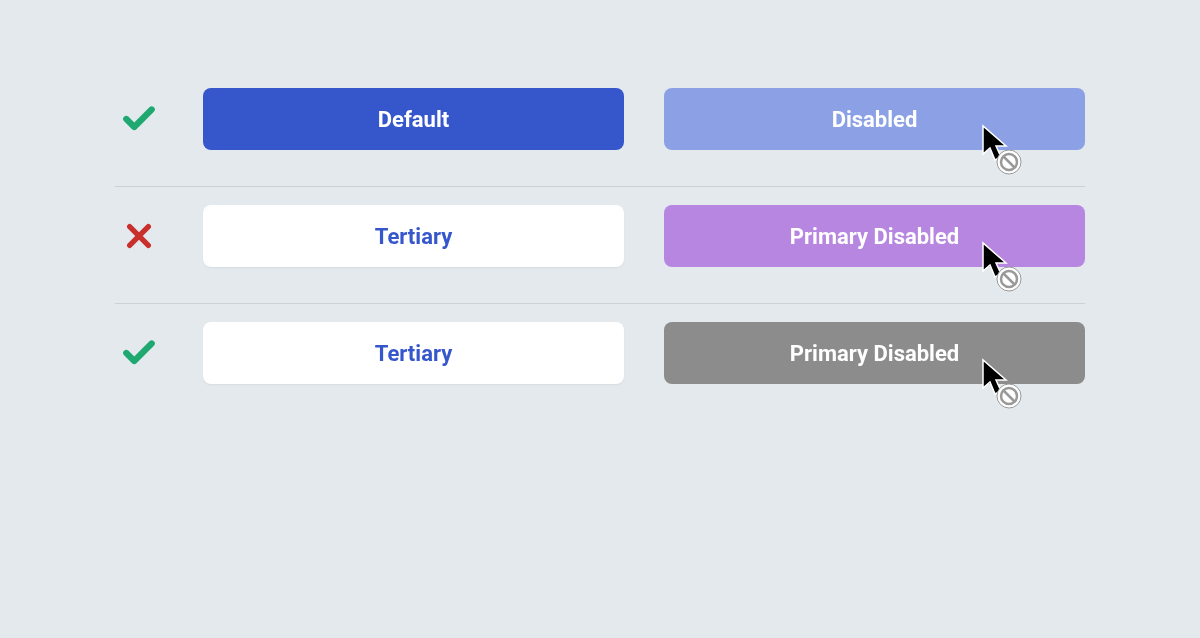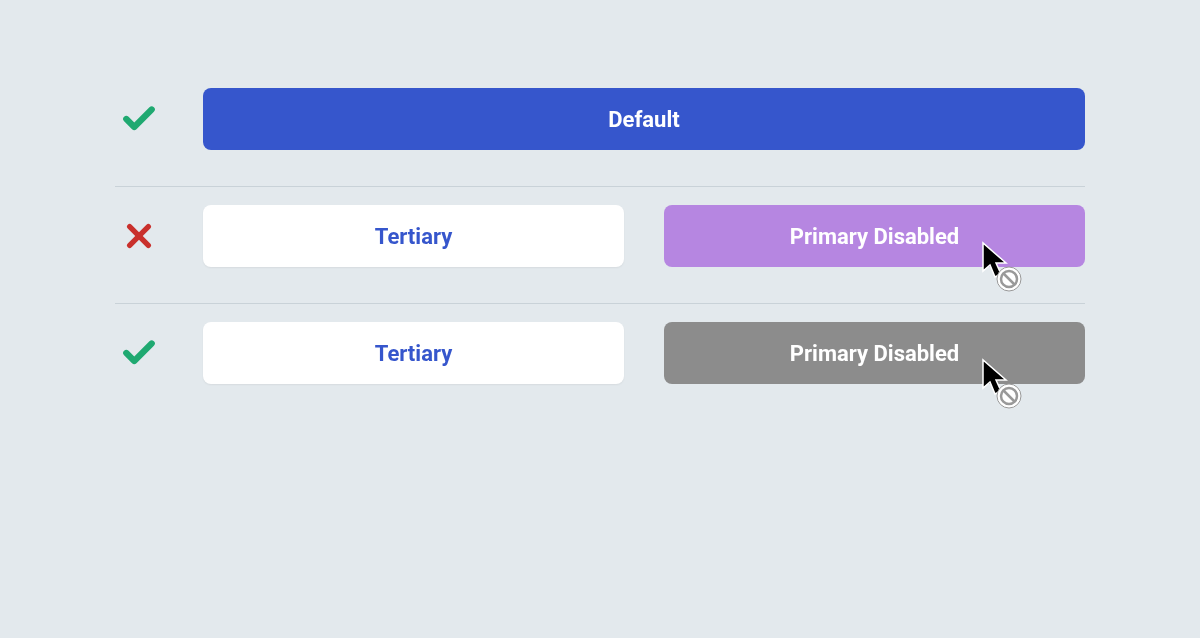--- a/index.html
+++ b/index.html
@@ -74,20 +74,31 @@
 
   <div class="row">
     <div class="status-icon">
       <svg width="38" height="38" viewBox="0 0 24 24" fill="none" stroke="#1fa971" stroke-width="4" stroke-linecap="round" stroke-linejoin="round">
           <polyline points="4 12 9 17 20 6"></polyline>
         </svg>
     </div>
     <div class="btn btn-primary">
       <span>Default</span>
     </div>
+    <div class="btn btn-primary-disabled">
+      <span>Disabled</span>
+      <span class="cursor-not-allowed">
+        <svg width="44" height="52" viewBox="0 0 44 52">
+          <path d="M2 2 L2 30 L9 24 L14 36 L20 33 L15 22 L25 22 Z" fill="#000" stroke="#fff" stroke-width="1.5"></path>
+          <circle cx="28" cy="38" r="12" fill="#fff" stroke="#999" stroke-width="1"></circle>
+          <circle cx="28" cy="38" r="8" fill="none" stroke="#999" stroke-width="2.5"></circle>
+          <line x1="22.5" y1="32.5" x2="33.5" y2="43.5" stroke="#999" stroke-width="2.5"></line>
+        </svg>
+      </span>
+    </div>
   </div>
 
   <div class="row">
     <div class="status-icon">
       <svg width="32" height="32" viewBox="0 0 24 24" fill="none" stroke="#c9302c" stroke-width="4" stroke-linecap="round">
           <line x1="5" y1="5" x2="19" y2="19"></line>
           <line x1="19" y1="5" x2="5" y2="19"></line>
         </svg>
     </div>
     <div class="btn btn-tertiary">

